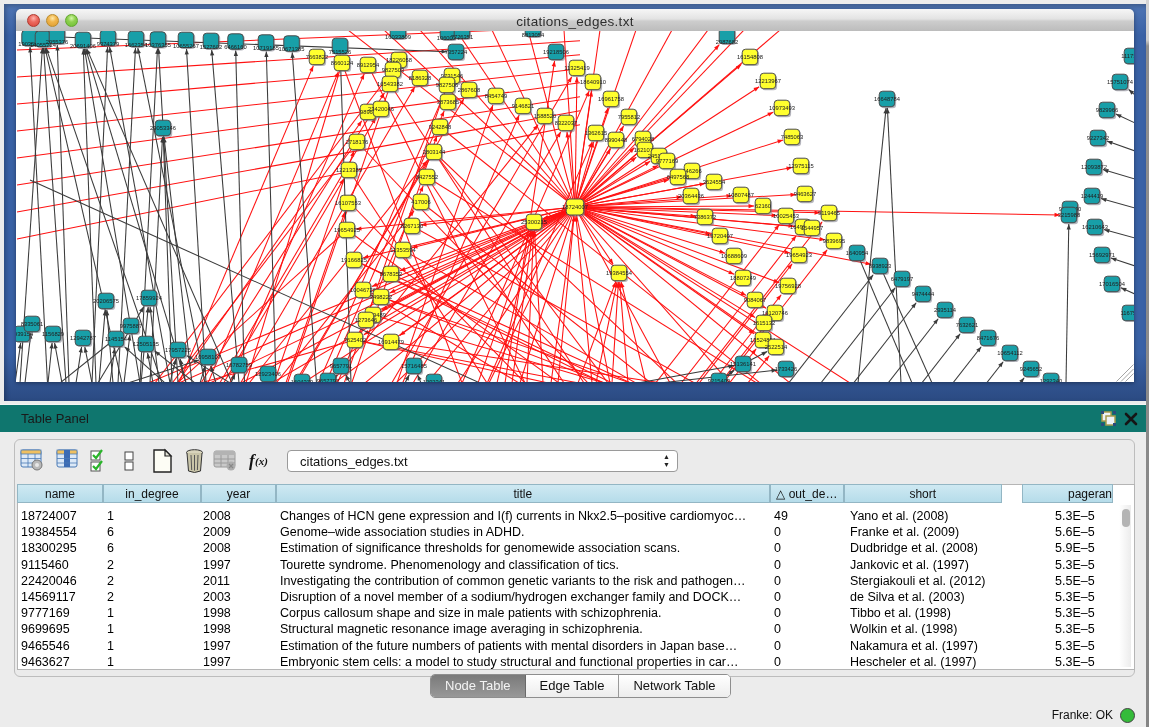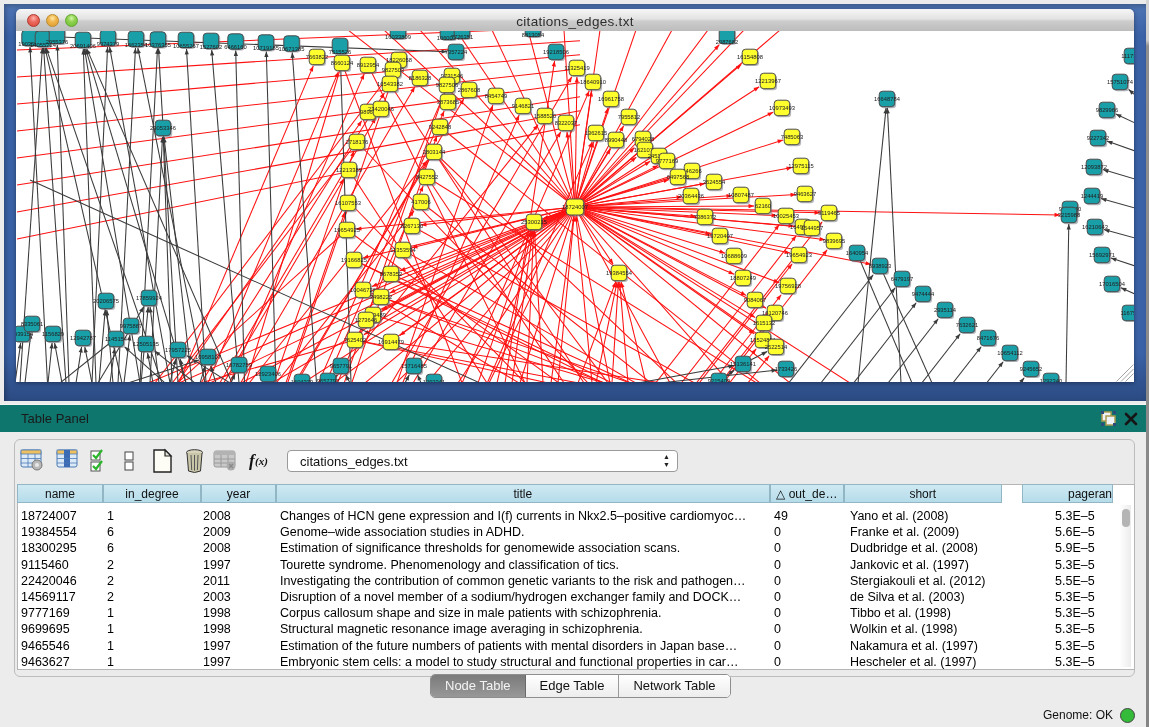--- a/index.html
+++ b/index.html
@@ -1104,14 +1104,14 @@
   </div>
 <div id="sbar">
     <div id="sthumb"></div>
   </div>
 
 <div id="tabs">
   <div class="tab sel">Node Table</div>
     <div class="tab">Edge Table</div>
     <div class="tab last">Network Table</div>
 </div>
-<div id="memory">Genome: OK</div>
+<div id="memory">Franke: OK</div>
 <div id="memdot"></div>
 
 </body></html>

